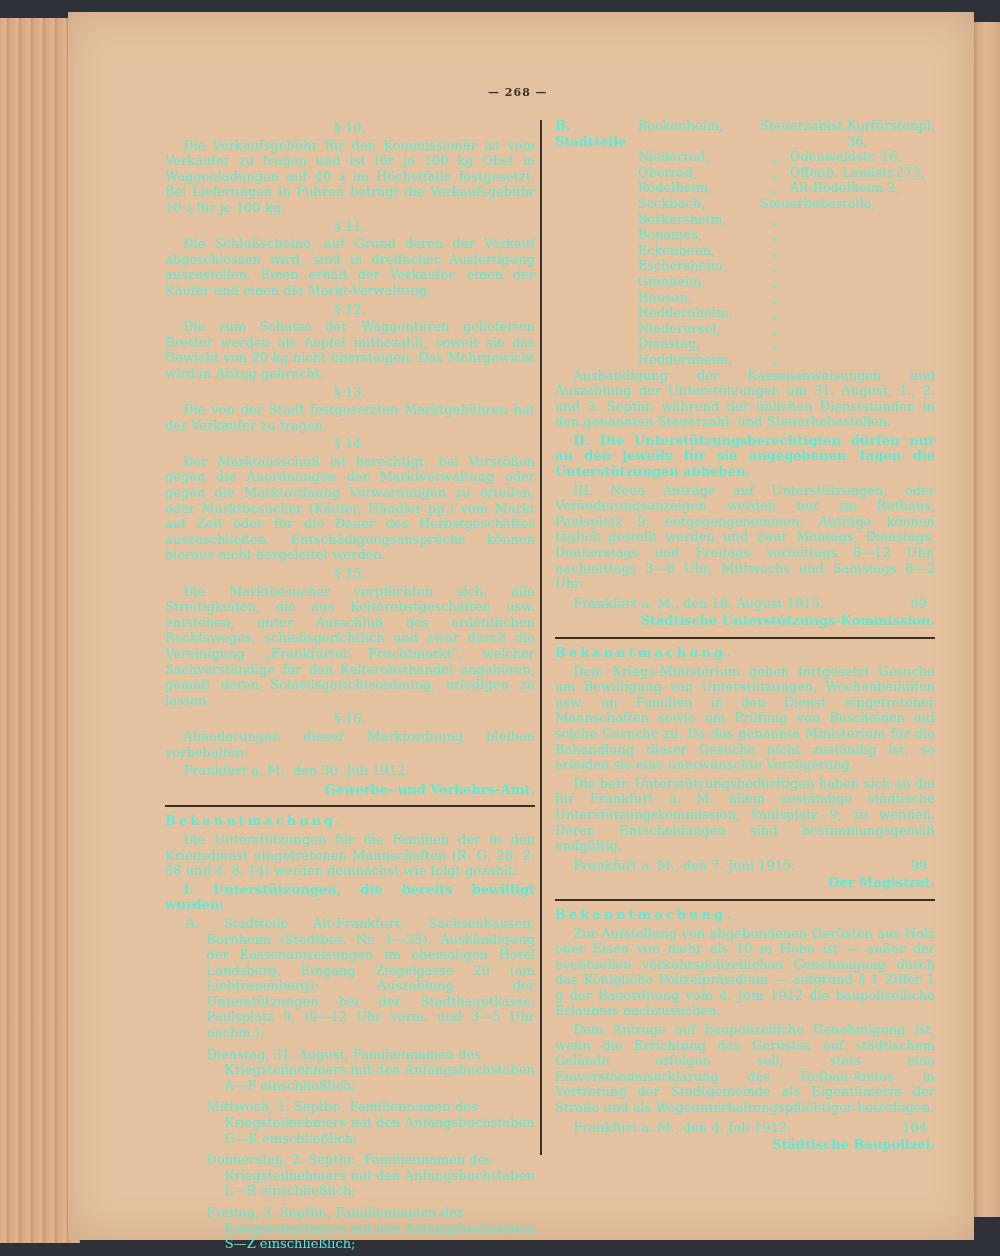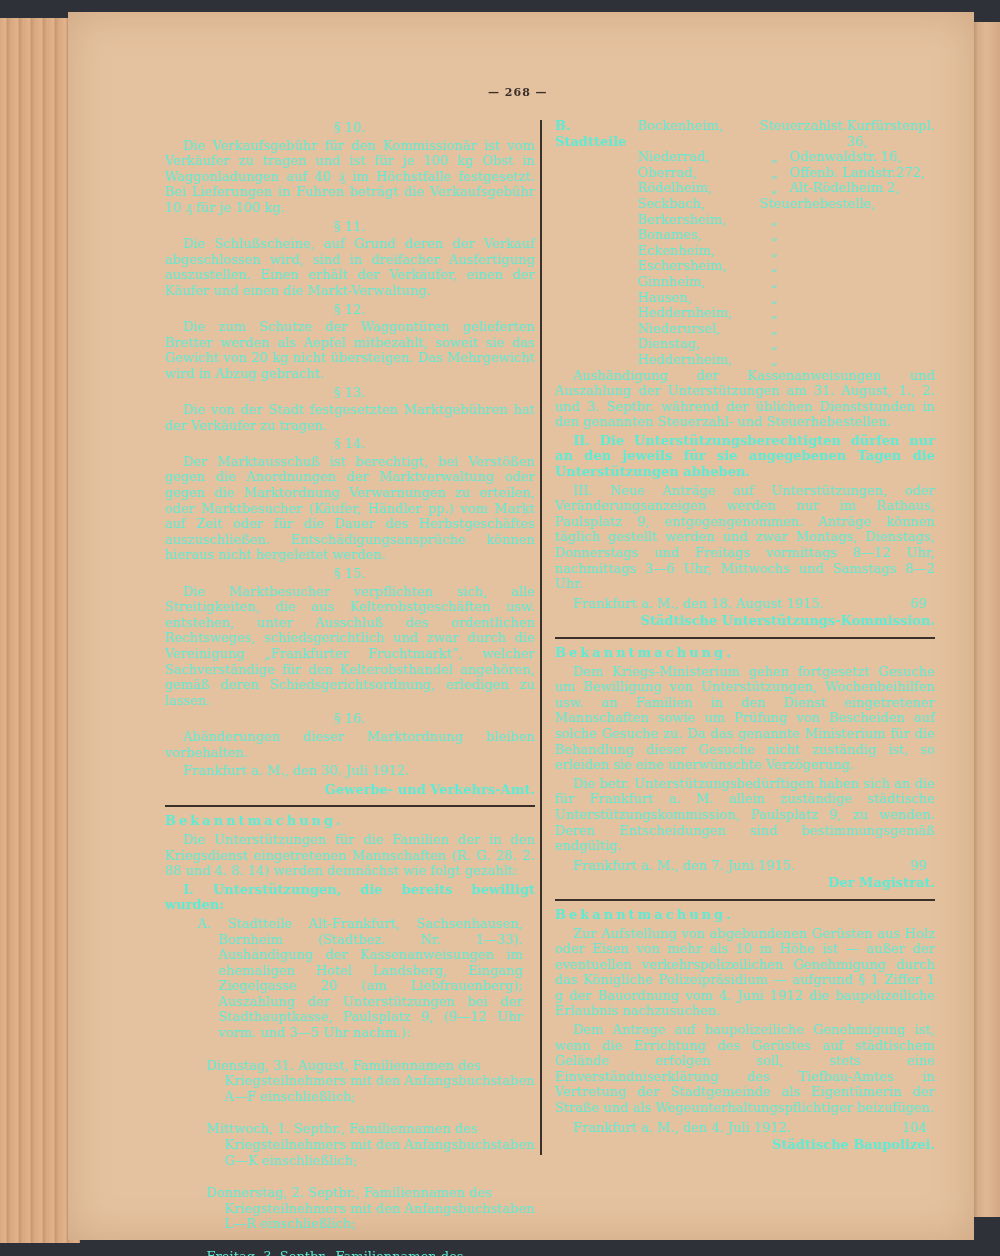--- a/index.html
+++ b/index.html
@@ -31,22 +31,22 @@
   .divider {
     position:absolute; left:540px; top:120px; width:2px; height:1035px; background:#3a302a;
   }
   .para { text-indent:1.4em; text-align:justify; margin:0 0 3px 0; }
   .sec { text-align:center; margin:2px 0 2px 0; }
   .title { text-align:left; letter-spacing:3px; font-weight:bold; margin:4px 0 3px 0; }
   .rule { height:1px; background:#3a302a; margin:8px 0 6px 0; border-top:1px solid #3a302a; }
   .sig { text-align:right; font-weight:bold; margin:2px 0 4px 0; }
   .dateline { display:flex; justify-content:space-between; padding-left:1.4em; margin:4px 8px 2px 0; }
   .bold { font-weight:bold; }
-  .item { padding-left:3.2em; text-indent:-1.6em; margin:2px 12px; text-align:justify; }
-  .sub { padding-left:3.2em; text-indent:-1.4em; margin:17px 0; margin-left:1.4em; }
+  .item { padding-left:3.2em; text-indent:-1.6em; margin:2px 0; text-align:justify; }
+  .sub { padding-left:3.2em; text-indent:-1.4em; margin:6px 0; margin-left:1.4em; }
   .b-head { display:flex; }
   .b-label { width:86px; }
   .b-list { flex:1; }
   .b-row { display:flex; }
   .b-name { width:122px; }
   .b-ditto { width:30px; text-align:center; }
   .b-addr { flex:1; }
 </style>
 </head>
 <body>

